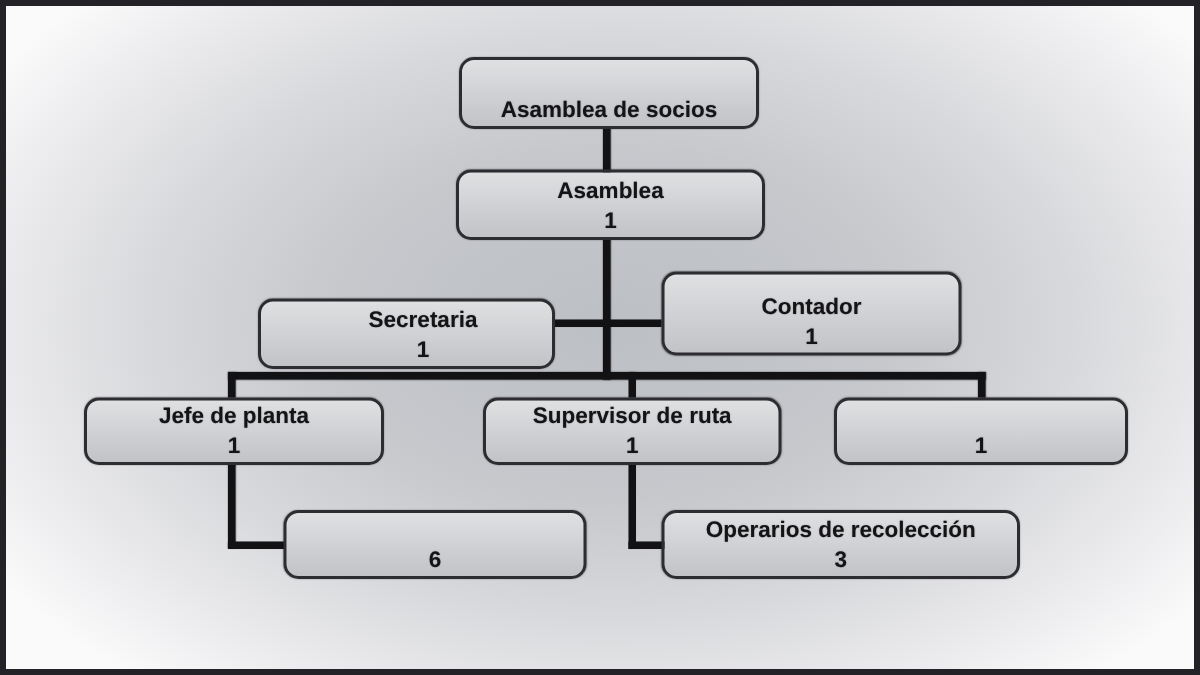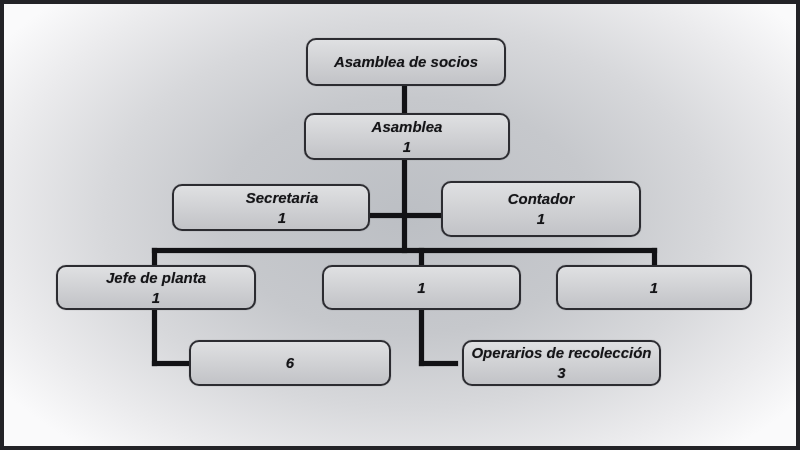--- a/index.html
+++ b/index.html
@@ -29,23 +29,22 @@
   }
   .node {
     position: absolute;
     box-sizing: border-box;
     border: 2px solid #2c2c31;
     border-radius: 10px;
     background: linear-gradient(180deg, #dfe0e2 0%, #cfd0d3 55%, #c2c3c7 100%);
     display: flex;
     flex-direction: column;
     align-items: center;
-    justify-content: center;
+    justify-content: flex-end;
     box-shadow: 0 0 1px rgba(20,20,24,0.5);
-    font-style: italic;
   }
   .node-label, .node-count {
     color: #141417;
     font-size: 15px;
     font-weight: bold;
     line-height: 20px;
     text-align: center;
     white-space: nowrap;
     text-shadow: 0 0 1px rgba(20,20,23,0.35);
   }
@@ -75,46 +74,47 @@
 
     <div class="node" style="left:302px; top:34px; width:200px; height:48px;">
       <div class="node-label">Asamblea de socios</div>
     </div>
 
     <div class="node" style="left:300px; top:109px; width:206px; height:47px;">
       <div class="node-label">Asamblea</div>
       <div class="node-count">1</div>
     </div>
 
-    <div class="node" style="left:168px; top:180px; width:198px; height:47px;padding-left:22px;">
+    <div class="node" style="left:168px; top:195px; width:198px; height:47px;padding-left:22px;">
       <div class="node-label">Secretaria</div>
       <div class="node-count">1</div>
     </div>
 
     <div class="node" style="left:437px; top:177px; width:200px; height:56px;">
       <div class="node-label">Contador</div>
       <div class="node-count">1</div>
     </div>
 
     <div class="node" style="left:52px; top:261px; width:200px; height:45px;">
       <div class="node-label">Jefe de planta</div>
       <div class="node-count">1</div>
     </div>
 
     <div class="node" style="left:318px; top:261px; width:199px; height:45px;">
+      <div class="node-label">Supervisor de ruta</div>
       <div class="node-count">1</div>
     </div>
 
     <div class="node" style="left:552px; top:261px; width:196px; height:45px;">
       <div class="node-count">1</div>
     </div>
 
     <div class="node" style="left:185px; top:336px; width:202px; height:46px;">
       <div class="node-count">6</div>
     </div>
 
-    <div class="node" style="left:458px; top:336px; width:199px; height:46px;">
+    <div class="node" style="left:437px; top:336px; width:239px; height:46px;">
       <div class="node-label">Operarios de recolección</div>
       <div class="node-count">3</div>
     </div>
 
   </div>
 </div>
 
 </body></html>

